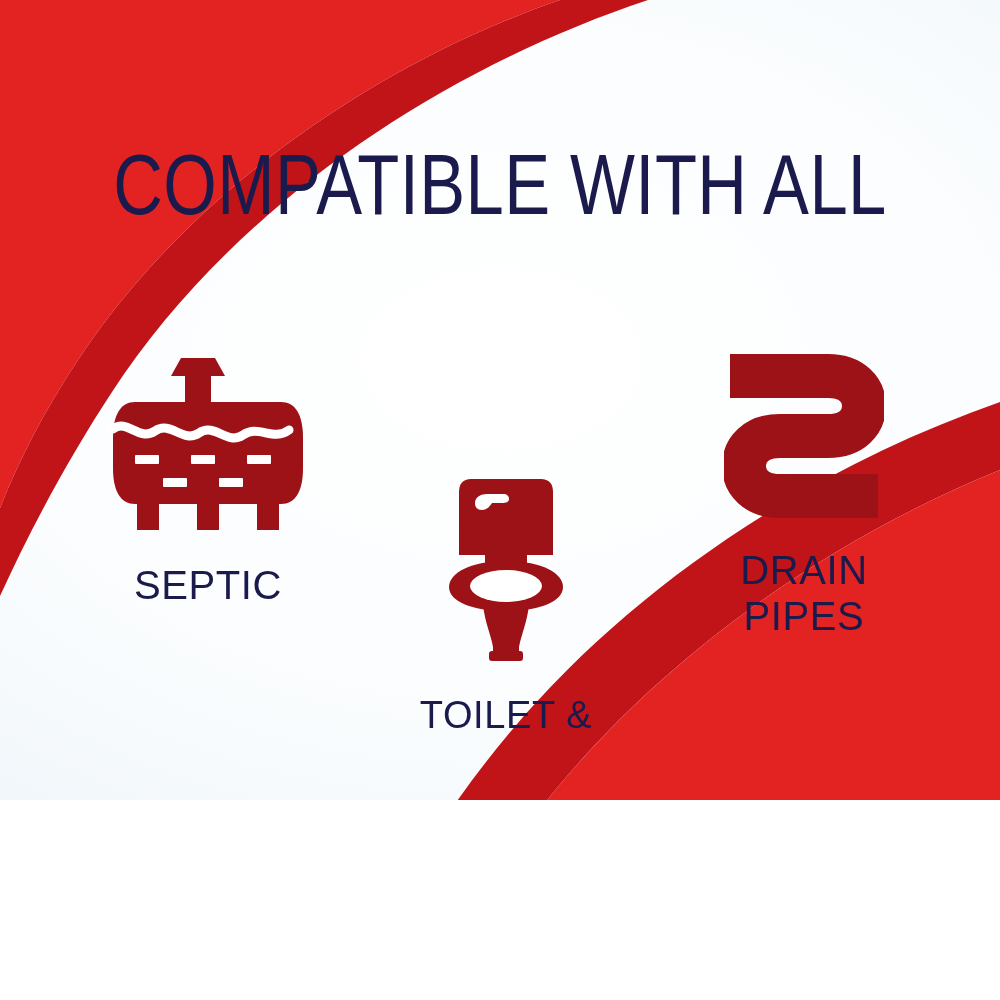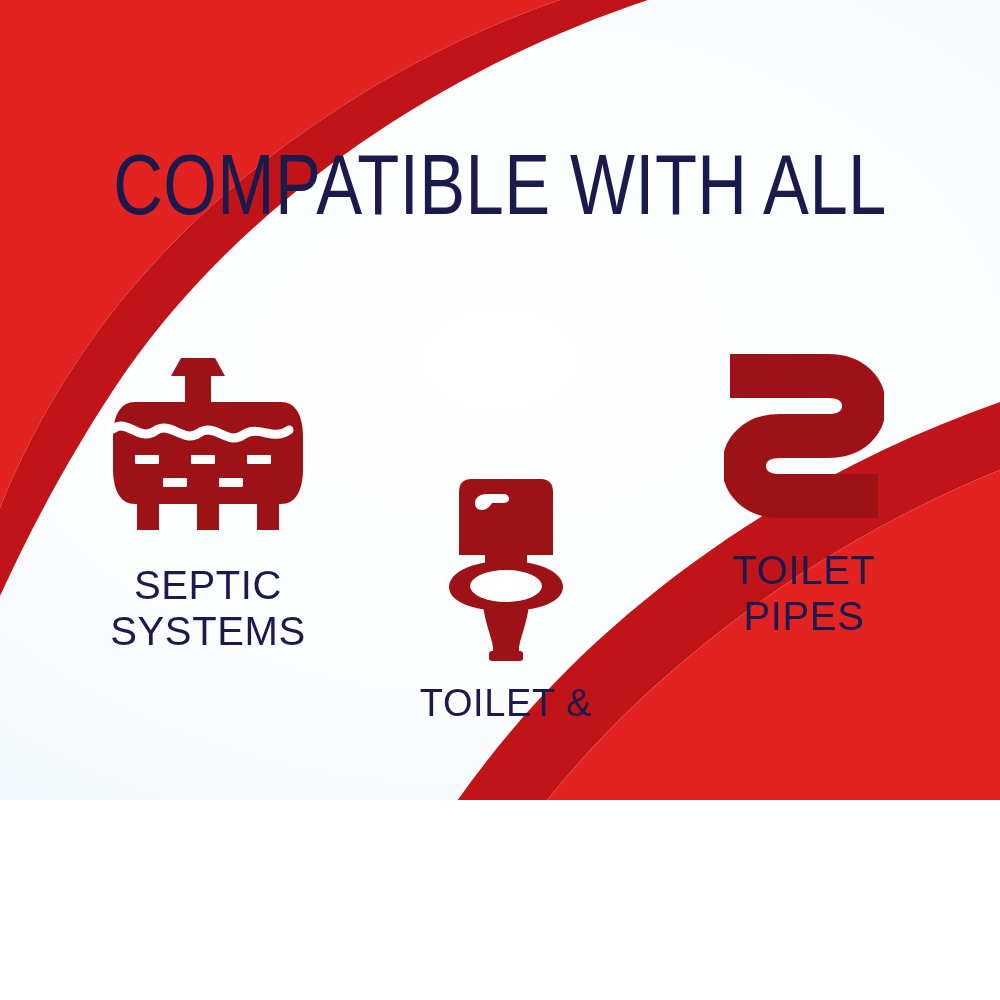--- a/index.html
+++ b/index.html
@@ -83,21 +83,21 @@
     margin-top: 22px;
     text-align: center;
     color: #1a1a4d;
     font-family: "Liberation Sans", sans-serif;
     font-size: 40px;
     line-height: 46px;
     font-weight: 400;
     letter-spacing: 0.6px;
   }
   #card-toilet .card-label {
-    margin-top: 16px;
+    margin-top: 28px;
     font-size: 38px;
     line-height: 44px;
   }
 </style>
 </head>
 <body>
 
 <div id="stage">
 
   <svg id="bg-swooshes" viewBox="0 0 1000 1000" preserveAspectRatio="none">
@@ -149,21 +149,20 @@
             <rect x="88" y="105" width="24" height="9" rx="1"></rect>
             <rect x="144" y="105" width="24" height="9" rx="1"></rect>
 
             <rect x="60" y="128" width="24" height="9" rx="1"></rect>
             <rect x="116" y="128" width="24" height="9" rx="1"></rect>
           </g>
         </svg>
       </div>
       <div class="card-label">
         <div>SEPTIC</div>
-        <div>SYSTEMS</div>
       </div>
     </div>
 
     <div class="card" id="card-toilet">
       <div class="icon-wrap icon-toilet">
         <svg width="122" height="190" viewBox="0 0 122 190">
           <g fill="#9c1216">
 
             <path d="M26,4 L96,4 C104,4 108,9 108,17 L108,80 L14,80 L14,17 C14,9 18,4 26,4 Z"></path>
 
@@ -193,19 +192,19 @@
 
     <div class="card" id="card-drain">
       <div class="icon-wrap icon-drain">
         <svg width="160" height="175" viewBox="0 0 160 175">
 
           <path d="M6,26 L104,26 C128,26 140,40 140,56 C140,72 128,86 104,86
                    L56,86 C32,86 20,100 20,116 C20,132 32,146 56,146 L154,146" fill="none" stroke="#9c1216" stroke-width="44" stroke-linecap="butt" stroke-linejoin="round"></path>
         </svg>
       </div>
       <div class="card-label">
-        <div>TOILET</div>
+        <div>DRAIN</div>
         <div>PIPES</div>
       </div>
     </div>
 
   </div>
 </div>
 
 </body></html>

